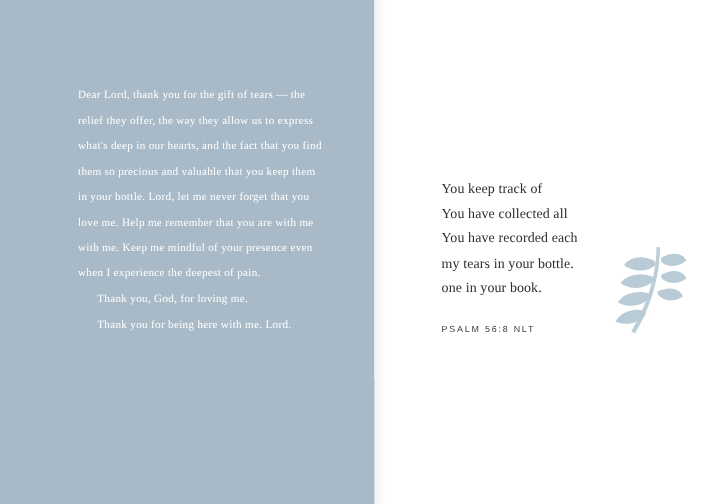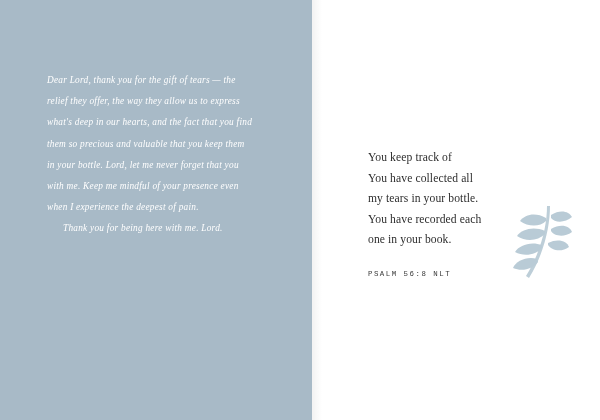--- a/index.html
+++ b/index.html
@@ -23,26 +23,25 @@
   .page-left {
     position: relative;
     width: 312px;
     height: 420px;
     background: #a8bac7;
     box-sizing: border-box;
     flex: 0 0 312px;
   }
   .prayer {
     position: absolute;
-    left: 47px;
+    left: 65px;
     top: 70px;
     width: 215px;
     color: #ffffff;
     font-family: "Liberation Serif", serif;
-    font-style: italic;
     font-size: 9.3px;
     line-height: 21.2px;
     letter-spacing: 0.25px;
   }
   .prayer p {
     margin: 0;
   }
   .prayer p.indent {
     text-indent: 16px;
   }
@@ -67,21 +66,21 @@
     letter-spacing: 0.1px;
   }
   .verse p {
     margin: 0;
   }
   .reference {
     position: absolute;
     left: 56px;
     top: 270px;
     color: #3a3a3a;
-    font-family: Liberation Mono, monospace;
+    font-family: Liberation Sans, sans-serif;
     font-size: 7.4px;
     letter-spacing: 1.5px;
   }
   
   .leaf {
     position: absolute;
     right: 28px;
     bottom: 36px;
     width: 66px;
     height: 78px;
@@ -102,32 +101,34 @@
 
 <div class="spread">
 
   <div class="page-left">
     <div class="prayer">
       <p>Dear Lord, thank you for the gift of  tears — the</p>
       <p>relief  they offer, the way they allow us to express</p>
       <p>what's deep in our hearts, and the fact that you find</p>
       <p>them so precious and valuable that you keep them</p>
       <p>in your bottle. Lord, let me never forget that you</p>
+      <p>love me. Help me remember that you are with me</p>
       <p>with me. Keep me mindful of your presence even</p>
       <p>when I experience the deepest of  pain.</p>
+      <p class="indent">Thank you, God, for loving me.</p>
       <p class="indent">Thank you for being here with me. Lord.</p>
     </div>
   </div>
 
   <div class="page-right">
     <div class="verse">
       <p>You keep track of</p>
       <p>You have collected all</p>
+      <p>You have recorded each</p>
       <p>my tears in your bottle.</p>
-      <p>You have recorded each</p>
       <p>one in your book.</p>
     </div>
     <div class="reference">PSALM 56:8 NLT</div>
 
     <div class="leaf">
       <svg viewBox="0 0 66 78" width="66" height="78" xmlns="http://www.w3.org/2000/svg">
         <g fill="#b9cbd6">
 
           <path d="M41 4 C41 22, 36 48, 20 74 L23 76 C39 50, 44 23, 44 4 Z" opacity="0.95"></path>
 

